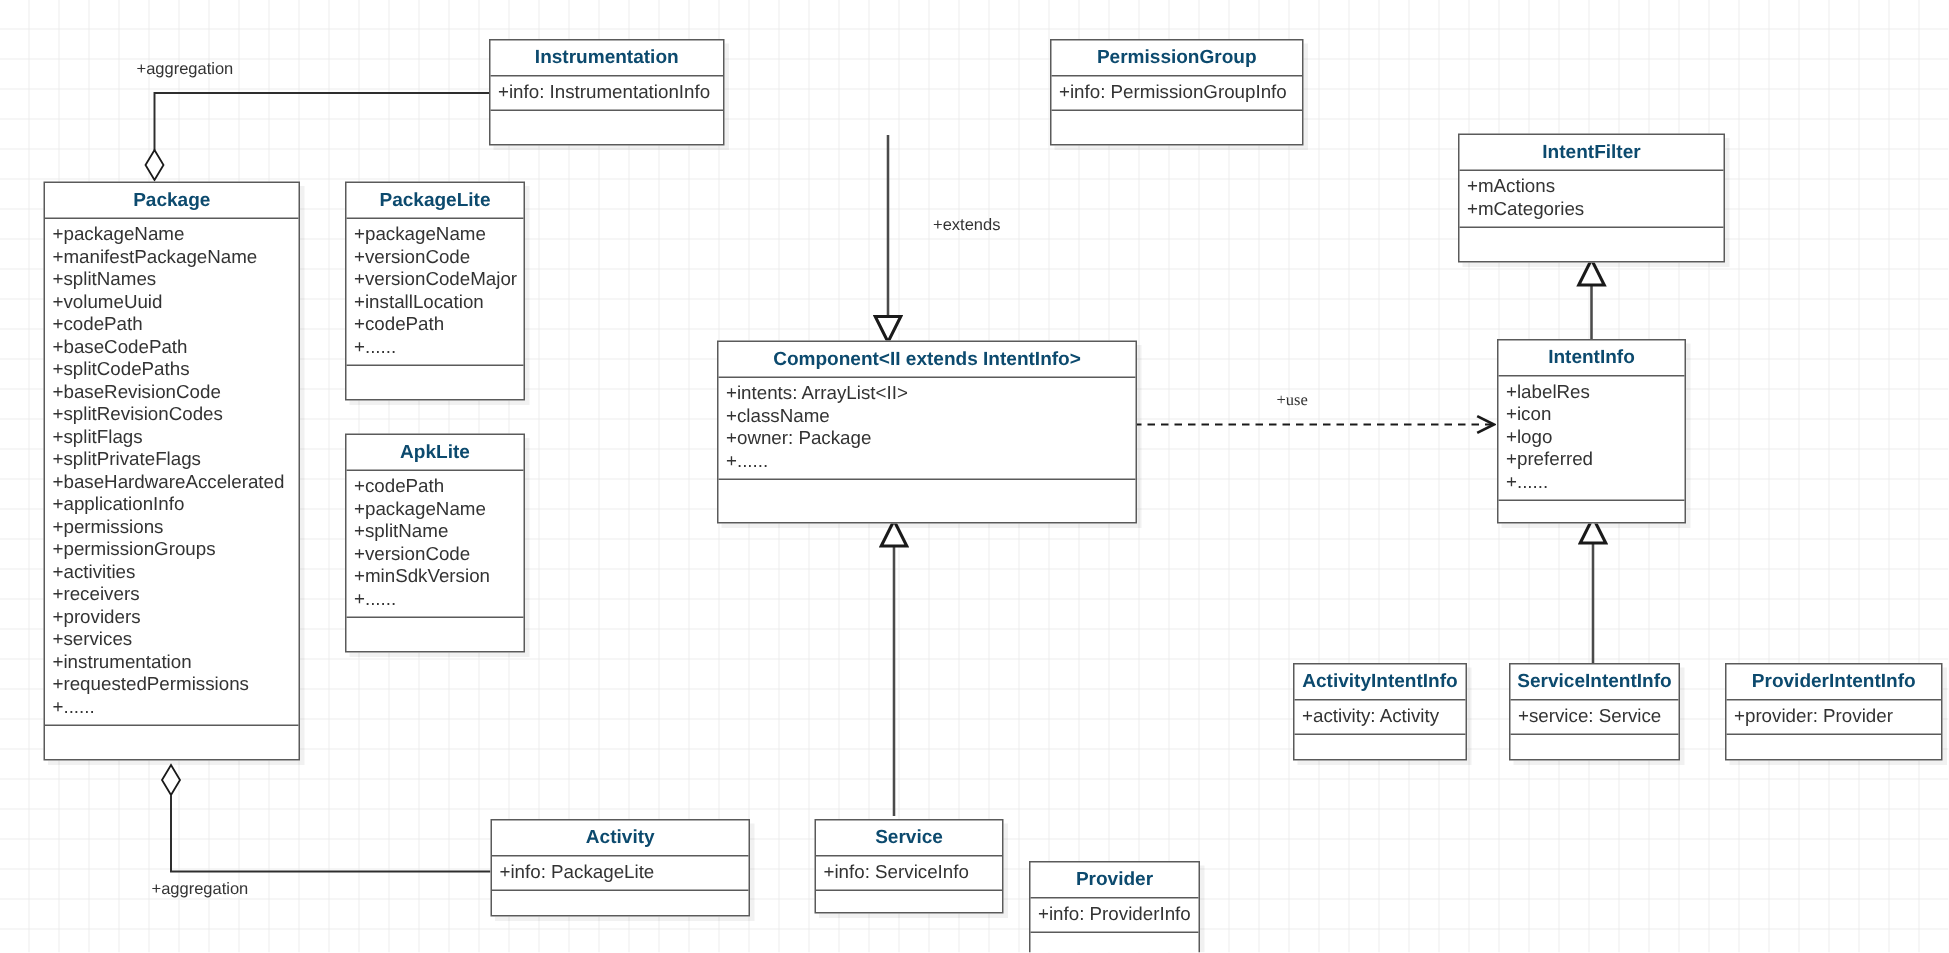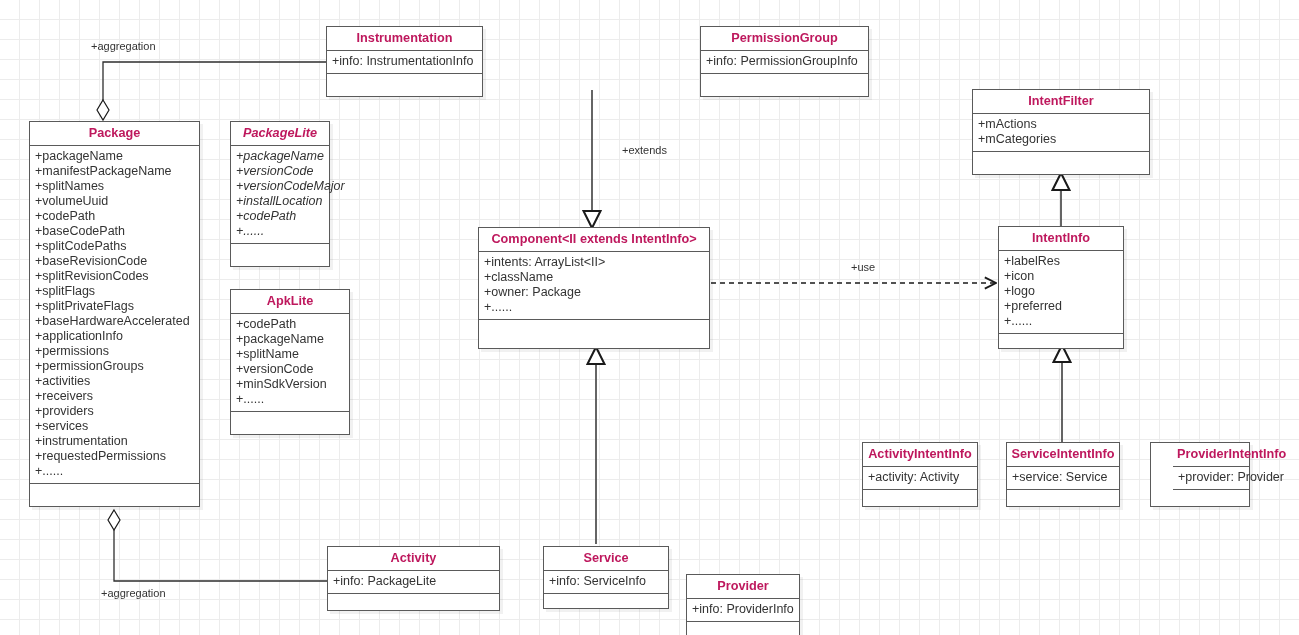--- a/index.html
+++ b/index.html
@@ -38,21 +38,21 @@
     border: 1.6px solid #5a5a5a;
     box-shadow: 3px 3px 0 rgba(0,0,0,0.055);
     font-size: 12.5px;
     color: #2b2b2b;
     z-index: 2;
   }
   .uml-title {
     text-align: center;
     font-weight: bold;
     font-size: 12.7px;
-    color: #be185d;
+    color: #0c4a6e;
     padding: 4px 4px 4px 4px;
     line-height: 15px;
     white-space: nowrap;
   }
   .uml-sep {
     height: 0;
     border-top: 1.6px solid #5a5a5a;
   }
   .uml-attrs {
     padding: 3px 5px 4px 5px;
@@ -118,21 +118,21 @@
     </g>
 
     <g>
       <line x1="1062" y1="442" x2="1062" y2="345" stroke="#4a4a4a" stroke-width="1.7" marker-end="url(#hollow-triangle)"></line>
     </g>
   </svg>
 
   <div class="edge-label" style="left:76px; top:40px;">+aggregation</div>
   <div class="edge-label" style="left:86px; top:587px;">+aggregation</div>
   <div class="edge-label" style="left:607px; top:144px;">+extends</div>
-  <div class="edge-label" style="left:836px; top:261px;">+use</div>
+  <div class="edge-label" style="left:836px; top:261px;font-family:Liberation Serif, serif;">+use</div>
 
   <div class="uml-class" style="left:326px; top:26px; width:157px;">
     <div class="uml-title">Instrumentation</div>
     <div class="uml-sep"></div>
     <div class="uml-attrs">
       <div class="uml-attr">+info: InstrumentationInfo</div>
     </div>
     <div class="uml-sep"></div>
     <div class="uml-ops"></div>
   </div>
@@ -183,21 +183,21 @@
       <div class="uml-attr">+providers</div>
       <div class="uml-attr">+services</div>
       <div class="uml-attr">+instrumentation</div>
       <div class="uml-attr">+requestedPermissions</div>
       <div class="uml-attr">+......</div>
     </div>
     <div class="uml-sep"></div>
     <div class="uml-ops"></div>
   </div>
 
-  <div class="uml-class" style="left:230px; top:121px; width:100px;font-style:italic;">
+  <div class="uml-class" style="left:230px; top:121px; width:120px;">
     <div class="uml-title">PackageLite</div>
     <div class="uml-sep"></div>
     <div class="uml-attrs">
       <div class="uml-attr">+packageName</div>
       <div class="uml-attr">+versionCode</div>
       <div class="uml-attr">+versionCodeMajor</div>
       <div class="uml-attr">+installLocation</div>
       <div class="uml-attr">+codePath</div>
       <div class="uml-attr">+......</div>
     </div>
@@ -213,21 +213,21 @@
       <div class="uml-attr">+packageName</div>
       <div class="uml-attr">+splitName</div>
       <div class="uml-attr">+versionCode</div>
       <div class="uml-attr">+minSdkVersion</div>
       <div class="uml-attr">+......</div>
     </div>
     <div class="uml-sep"></div>
     <div class="uml-ops"></div>
   </div>
 
-  <div class="uml-class" style="left:478px; top:227px; width:232px;">
+  <div class="uml-class" style="left:478px; top:227px; width:280px;">
     <div class="uml-title">Component&lt;II extends IntentInfo&gt;</div>
     <div class="uml-sep"></div>
     <div class="uml-attrs">
       <div class="uml-attr">+intents: ArrayList&lt;II&gt;</div>
       <div class="uml-attr">+className</div>
       <div class="uml-attr">+owner: Package</div>
       <div class="uml-attr">+......</div>
     </div>
     <div class="uml-sep"></div>
     <div class="uml-ops" style="min-height:22px;"></div>
@@ -260,21 +260,21 @@
   <div class="uml-class" style="left:1006px; top:442px; width:114px;">
     <div class="uml-title">ServiceIntentInfo</div>
     <div class="uml-sep"></div>
     <div class="uml-attrs">
       <div class="uml-attr">+service: Service</div>
     </div>
     <div class="uml-sep"></div>
     <div class="uml-ops" style="min-height:10px;"></div>
   </div>
 
-  <div class="uml-class" style="left:1150px; top:442px; width:100px;padding-left:22px;">
+  <div class="uml-class" style="left:1150px; top:442px; width:145px;">
     <div class="uml-title">ProviderIntentInfo</div>
     <div class="uml-sep"></div>
     <div class="uml-attrs">
       <div class="uml-attr">+provider: Provider</div>
     </div>
     <div class="uml-sep"></div>
     <div class="uml-ops" style="min-height:10px;"></div>
   </div>
 
   <div class="uml-class" style="left:327px; top:546px; width:173px;">

